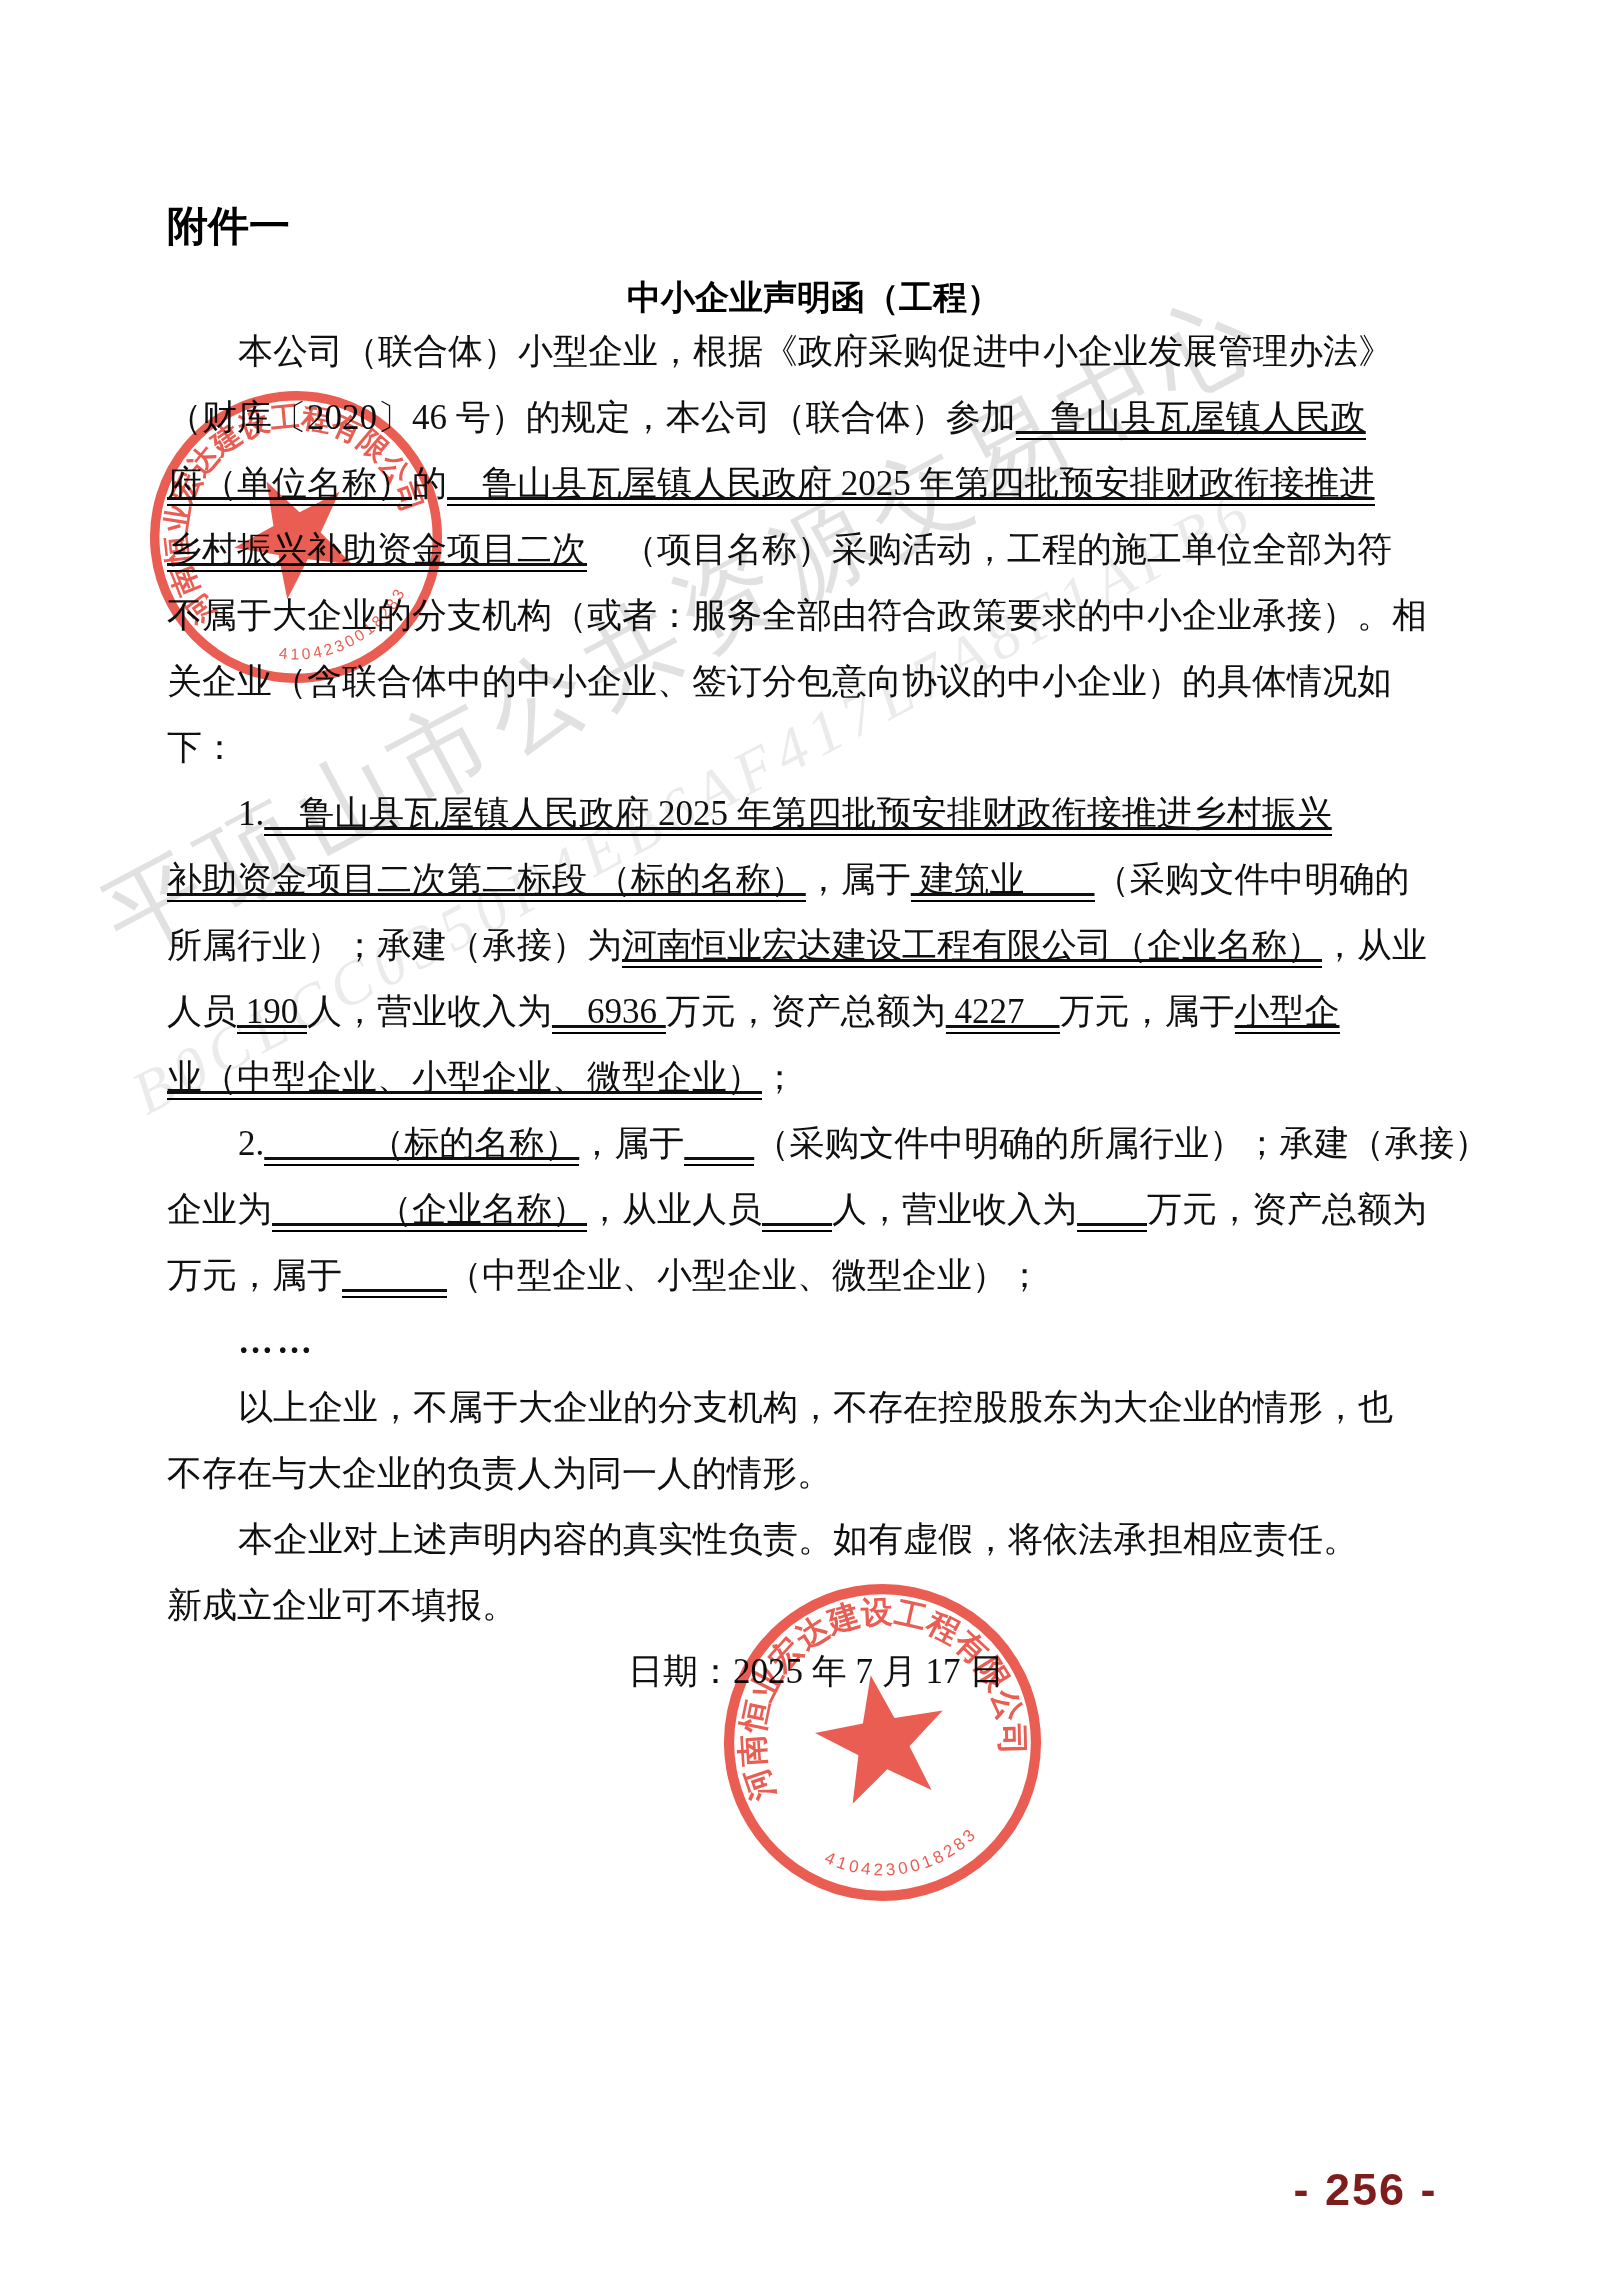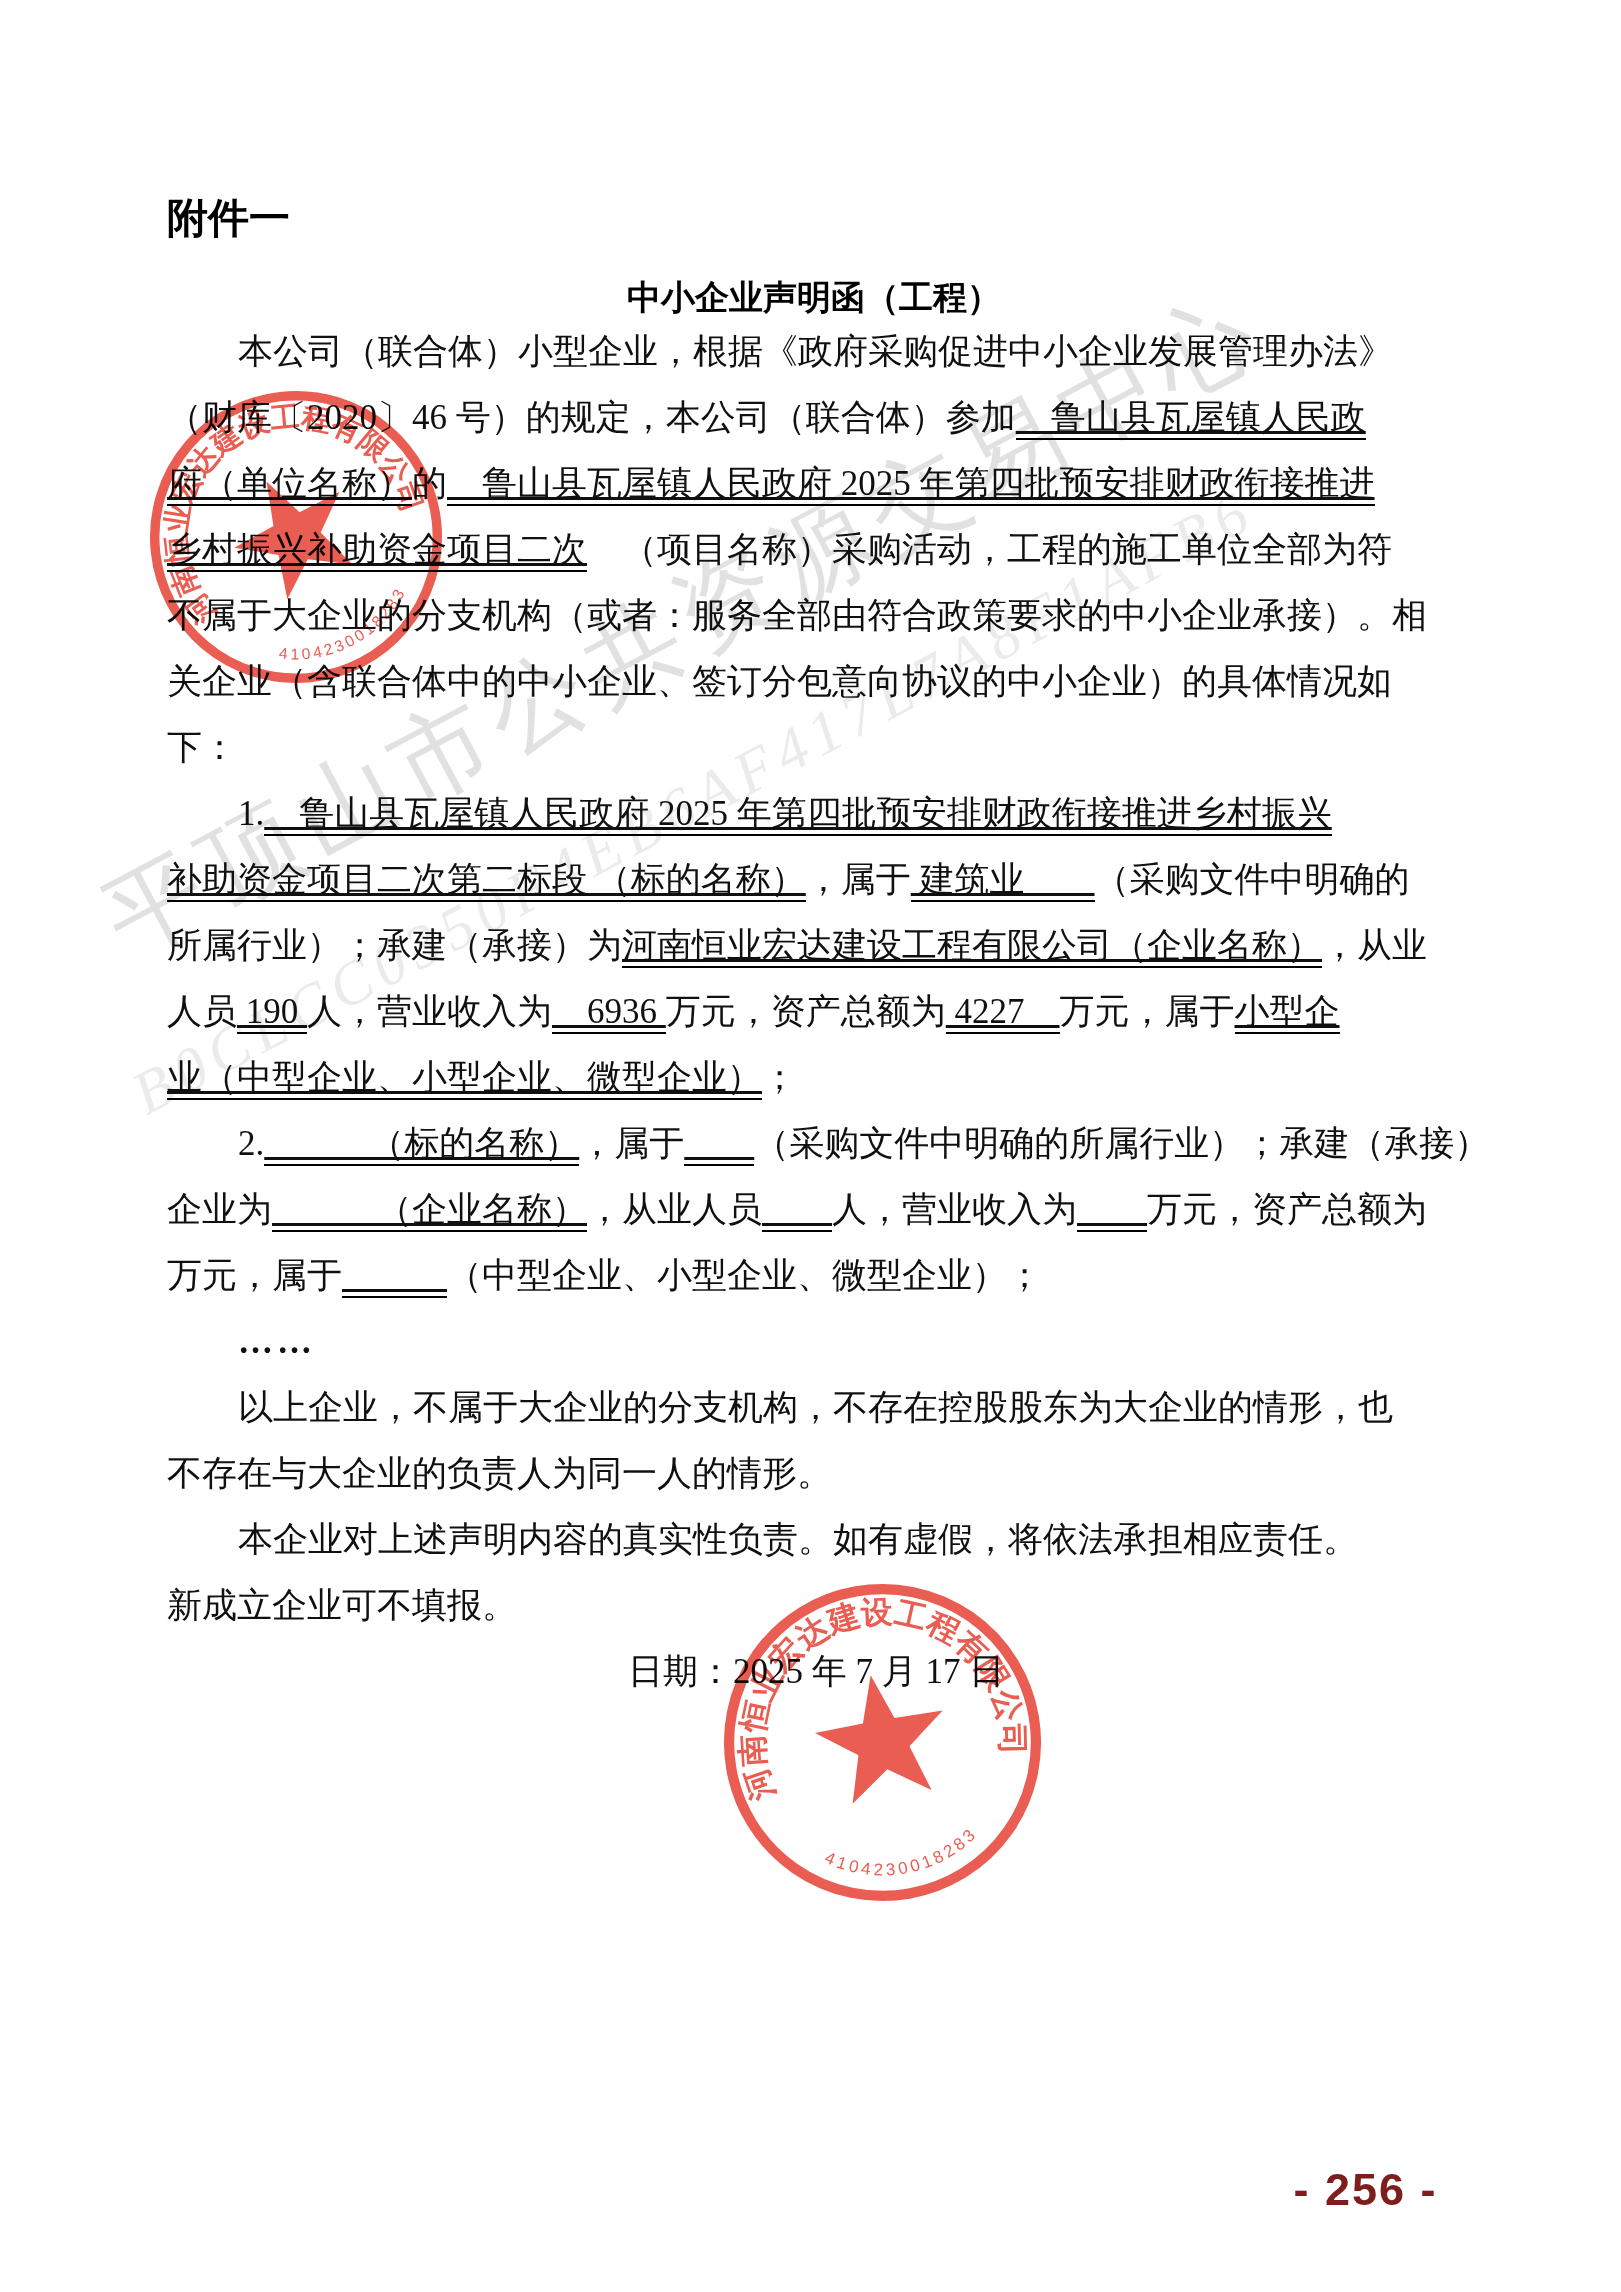--- a/index.html
+++ b/index.html
@@ -6,21 +6,21 @@
   .page{
     position:relative;
     width:1621px;height:2293px;
     background:#ffffff;
     overflow:hidden;
     font-family:"Liberation Serif","DejaVu Serif",serif;
     color:#111111;
   }
   
   .attach-label{
-    position:absolute;left:167px;top:196px;
+    position:absolute;left:167px;top:204px;
     font-family:"Liberation Sans","DejaVu Sans",sans-serif;
     font-weight:bold;font-size:41px;line-height:1.1;color:#000;
   }
   .doc-title{
     position:absolute;left:167px;top:275px;width:1294px;
     text-align:center;
     font-family:Liberation Mono, monospace;
     font-weight:bold;font-size:34px;color:#000;
   }
   

